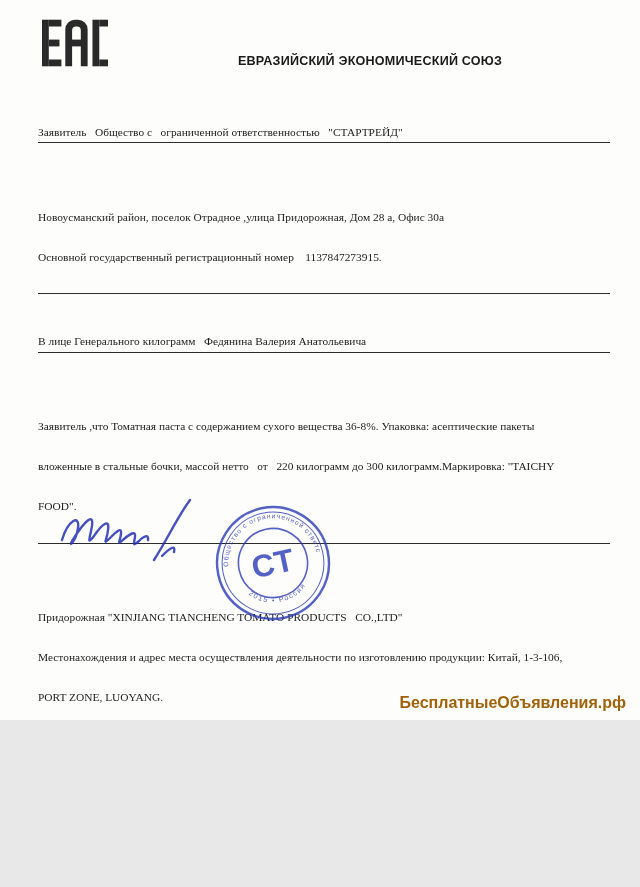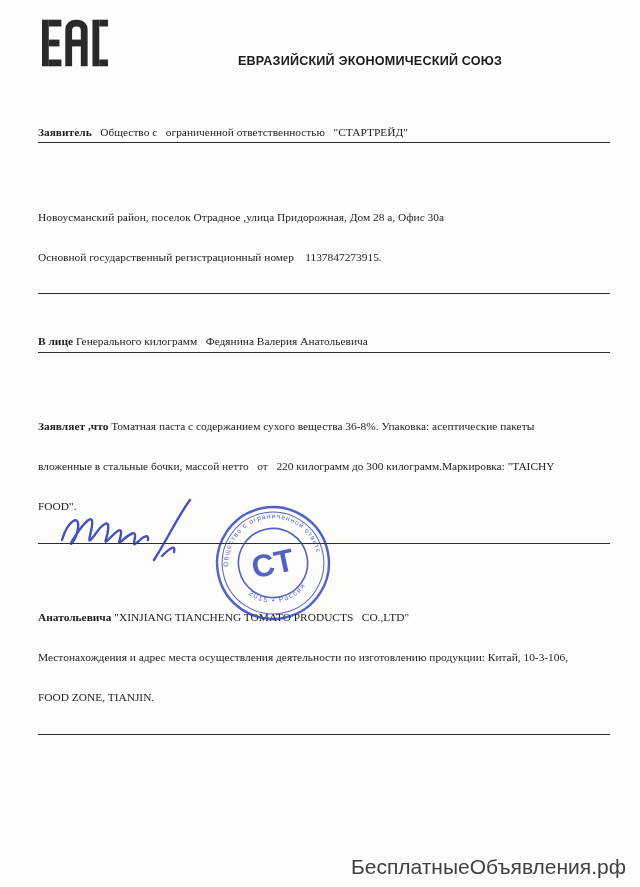--- a/index.html
+++ b/index.html
@@ -1,41 +1,41 @@
 <!DOCTYPE html>
 <html><head>
 <meta charset="utf-8">
 <style>
   html,body{margin:0;padding:0;background:#e8e8e8;}
   .page{
-    position:relative;width:640px;height:887px;background:#fdfdfc;margin:0 auto;
+    position:relative;width:640px;height:720px;background:#fdfdfc;margin:0 auto;
     font-family:"Liberation Serif",serif;color:#1e1e1e;overflow:hidden;
   }
   
   .eac{position:absolute;left:42px;top:18px;}
   
   .hdr{
     position:absolute;left:140px;top:24px;width:460px;text-align:center;
     font-family:"Liberation Sans",sans-serif;font-weight:bold;font-size:12.6px;
     line-height:15px;color:#1b1b1b;letter-spacing:.2px;white-space:pre-wrap;
   }
   
   .doc{
     position:absolute;left:38px;top:85px;width:572px;
     font-size:11.4px;line-height:13.3px;white-space:pre-wrap;
   }
   .sec{padding:1px 0 3px 0;}
   .rule-b{border-bottom:1.6px solid #2b2b2b;}
-  b{font-weight:bold;}
+  b{font-weight:normal;}
   
   .stamp{position:absolute;left:212px;top:502px;opacity:.8;pointer-events:none;}
   .signature{position:absolute;left:50px;top:498px;opacity:.85;pointer-events:none;}
   .watermark{
     position:absolute;right:14px;bottom:8px;
-    font-family:"Liberation Sans",sans-serif;font-weight:normal;font-size:21px;color:#404040;
+    font-family:"Liberation Sans",sans-serif;font-weight:bold;font-size:16px;color:#a16207;
   }
 </style>
 </head>
 <body>
 
 <div class="page">
 
   <svg class="eac" width="66" height="50" viewBox="0 0 68 48" aria-hidden="true">
     <g fill="#2a2a2a">
 
@@ -62,29 +62,29 @@
     <div class="sec rule-b"><b>Заявитель</b><span>   </span><span>Общество с   ограниченной ответственностью   "СТАРТРЕЙД"</span></div>
 
     <div class="sec rule-b">
       <div>Новоусманский район, поселок Отрадное ,улица Придорожная, Дом 28 а, Офис 30а</div>
       <div>Основной государственный регистрационный номер    1137847273915.</div>
     </div>
 
     <div class="sec rule-b"><b>В лице</b><span> </span><span>Генерального килограмм   Федянина Валерия Анатольевича</span></div>
 
     <div class="sec rule-b">
-      <div><b>Заявляет ,что</b><span> </span><span>Томатная паста с содержанием сухого вещества 36-8%. Упаковка: асептические пакеты</span></div>
+      <div><b>Заявитель ,что</b><span> </span><span>Томатная паста с содержанием сухого вещества 36-8%. Упаковка: асептические пакеты</span></div>
       <div>вложенные в стальные бочки, массой нетто   от   220 килограмм до 300 килограмм.Маркировка: "TAICHY</div>
       <div>FOOD".</div>
     </div>
 
     <div class="sec rule-b">
-      <div><b>Анатольевича</b><span> </span><span>"XINJIANG TIANCHENG TOMATO PRODUCTS   CO.,LTD"</span></div>
-      <div>Местонахождения и адрес места осуществления деятельности по изготовлению продукции: Китай, 10-3-106,</div>
-      <div>FOOD ZONE, TIANJIN.</div>
+      <div><b>Придорожная</b><span> </span><span>"XINJIANG TIANCHENG TOMATO PRODUCTS   CO.,LTD"</span></div>
+      <div>Местонахождения и адрес места осуществления деятельности по изготовлению продукции: Китай, 1-3-106,</div>
+      <div>PORT ZONE, LUOYANG.</div>
     </div>
 
     
 
     
 
     
 
     
 

